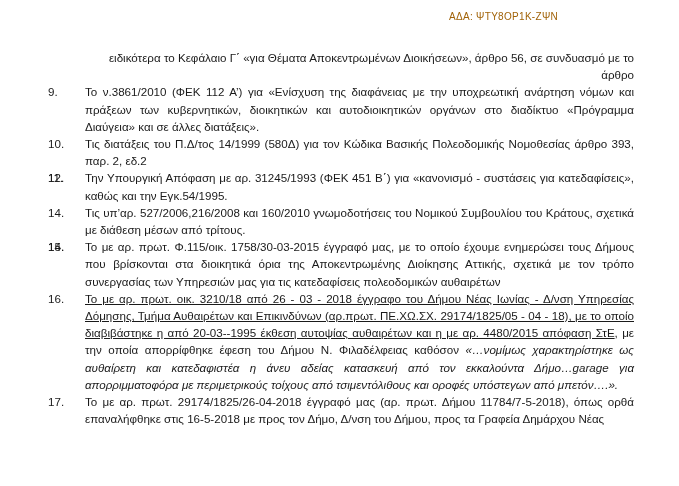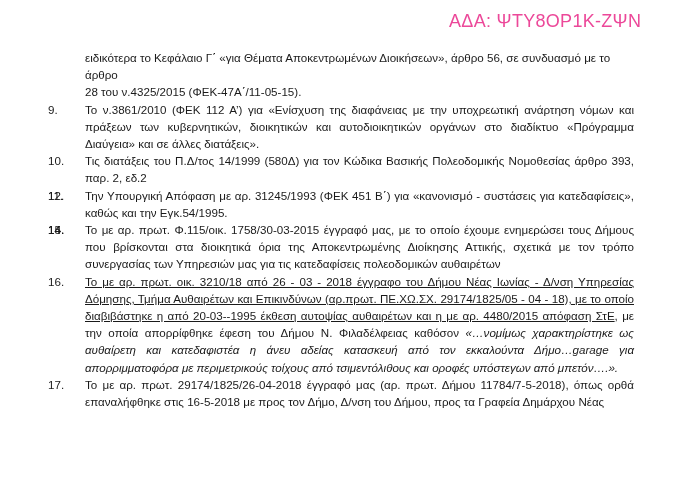--- a/index.html
+++ b/index.html
@@ -1,52 +1,52 @@
 <!DOCTYPE html>
 <html><head>
 <meta charset="utf-8">
 <style>
   html, body { margin:0; padding:0; background:#ffffff; }
   body { width:679px; height:486px; overflow:hidden; position:relative;
          font-family:"Liberation Sans", "DejaVu Sans", sans-serif; color:#1a1a1a; }
-  .ada { position:absolute; top:11px; left:449px; font-size:18px; letter-spacing:0.3px; color:#ec4899; }
+  .ada { position:absolute; top:11px; left:449px; font-size:10px; letter-spacing:0.3px; color:#a16207; }
   .doc { position:absolute; top:49px; left:48px; width:586px; font-size:11.6px; line-height:17.2px; }
   .item { position:relative; padding-left:37px; text-align:justify; }
   .num { position:absolute; left:0; top:0; }
-  .cont { padding-left:37px; }
+  .cont { padding-left:37px;text-align:right; }
   .b { font-weight:normal; text-decoration:underline; }
   .i { font-style:italic; }
   .num-i { }
 </style>
 </head>
 <body>
 
 <div class="ada">ΑΔΑ: ΨΤΥ8ΟΡ1Κ-ΖΨΝ</div>
 
 <div class="doc">
   <div class="cont">ειδικότερα το Κεφάλαιο Γ΄ «για Θέματα Αποκεντρωμένων Διοικήσεων», άρθρο 56, σε συνδυασμό με το άρθρο</div>
-  <div class="cont">28 του ν.4325/2015 (ΦΕΚ-47Α΄/11-05-15).</div>
 
   <div class="item">
     <span class="num">9.</span>
     <span>Το ν.3861/2010 (ΦΕΚ 112 Α’) για «Ενίσχυση της διαφάνειας με την υποχρεωτική ανάρτηση νόμων και πράξεων των κυβερνητικών, διοικητικών και αυτοδιοικητικών οργάνων στο διαδίκτυο «Πρόγραμμα Διαύγεια» και σε άλλες διατάξεις».</span>
   </div>
   <div class="item">
     <span class="num">10.</span>
     <span>Τις διατάξεις του Π.Δ/τος 14/1999 (580Δ) για τον Κώδικα Βασικής Πολεοδομικής Νομοθεσίας άρθρο 393, παρ. 2, εδ.2</span>
   </div>
   <div class="item">
     <span class="num">11.</span>
   </div>
   <div class="item">
     <span class="num">12.</span>
     <span>Την Υπουργική Απόφαση με αρ. 31245/1993 (ΦΕΚ 451 Β΄) για  «κανονισμό -   συστάσεις για κατεδαφίσεις», καθώς και την Εγκ.54/1995.</span>
   </div>
   <div class="item">
     <span class="num">14.</span>
+    <span>Τις υπ’αρ. 527/2006,216/2008 και 160/2010 γνωμοδοτήσεις του Νομικού Συμβουλίου του Κράτους, σχετικά με διάθεση μέσων από τρίτους.</span>
   </div>
   <div class="item">
     <span class="num">14.</span>
   </div>
   <div class="item">
     <span class="num">15.</span>
     <span>Το με αρ. πρωτ. Φ.115/οικ. 1758/30-03-2015 έγγραφό μας, με το οποίο έχουμε ενημερώσει τους Δήμους που βρίσκονται στα διοικητικά όρια της Αποκεντρωμένης Διοίκησης Αττικής, σχετικά με τον τρόπο συνεργασίας των  Υπηρεσιών μας  για τις κατεδαφίσεις πολεοδομικών αυθαιρέτων</span>
   </div>
   <div class="item">
     <span class="num num-i">16.</span>

